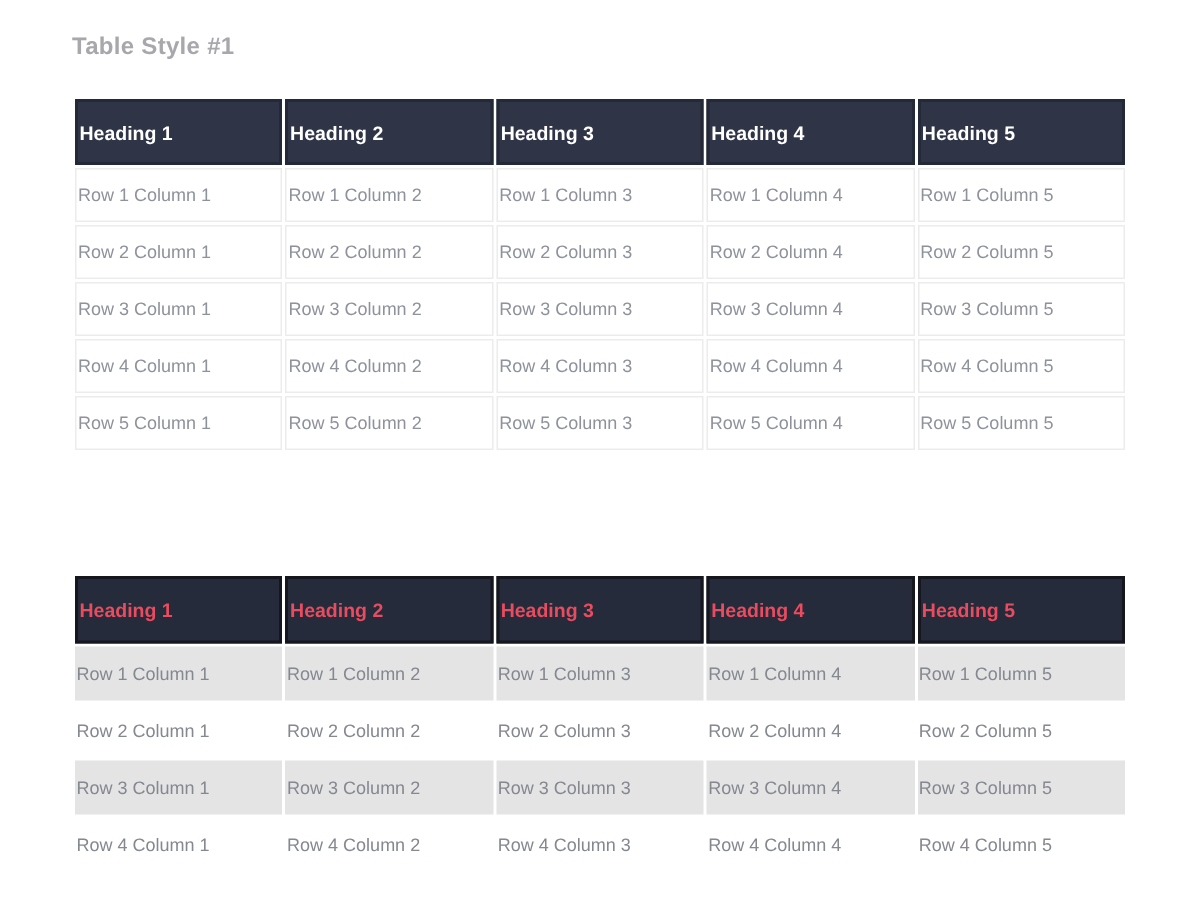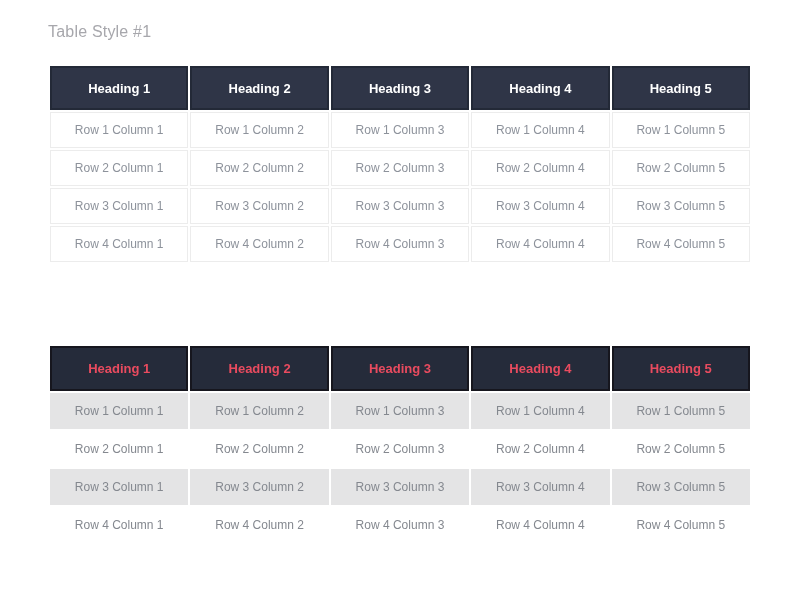--- a/index.html
+++ b/index.html
@@ -11,34 +11,34 @@
     overflow: hidden;
     font-family: "Liberation Sans", sans-serif;
   }
   .page {
     padding: 22px 48px 0 48px;
     box-sizing: border-box;
   }
   .section-title {
     margin: 0;
     font-size: 16px;
-    font-weight: 400;
+    font-weight: 700;
     line-height: 20px;
     color: #a7a7ac;
     letter-spacing: 0.2px;
   }
   table.demo {
     border-collapse: separate;
     border-spacing: 2px;
     width: 704px;
     table-layout: fixed;
     margin-top: 22px;
   }
   table.demo th, table.demo td {
-    text-align: center;
+    text-align: left;
     vertical-align: middle;
     overflow: hidden;
     white-space: nowrap;
   }
   
   table.style1 th {
     background: #2f3547;
     border: 2px solid #232937;
     color: #ffffff;
     font-size: 13px;
@@ -113,20 +113,27 @@
         <td>Row 3 Column 4</td>
         <td>Row 3 Column 5</td>
       </tr>
       <tr>
         <td>Row 4 Column 1</td>
         <td>Row 4 Column 2</td>
         <td>Row 4 Column 3</td>
         <td>Row 4 Column 4</td>
         <td>Row 4 Column 5</td>
       </tr>
+      <tr>
+        <td>Row 5 Column 1</td>
+        <td>Row 5 Column 2</td>
+        <td>Row 5 Column 3</td>
+        <td>Row 5 Column 4</td>
+        <td>Row 5 Column 5</td>
+      </tr>
     </tbody>
   </table>
 
   <div class="gap-between-sections"></div>
 
 
   <table class="demo style2">
     <thead>
       <tr>
         <th>Heading 1</th>

